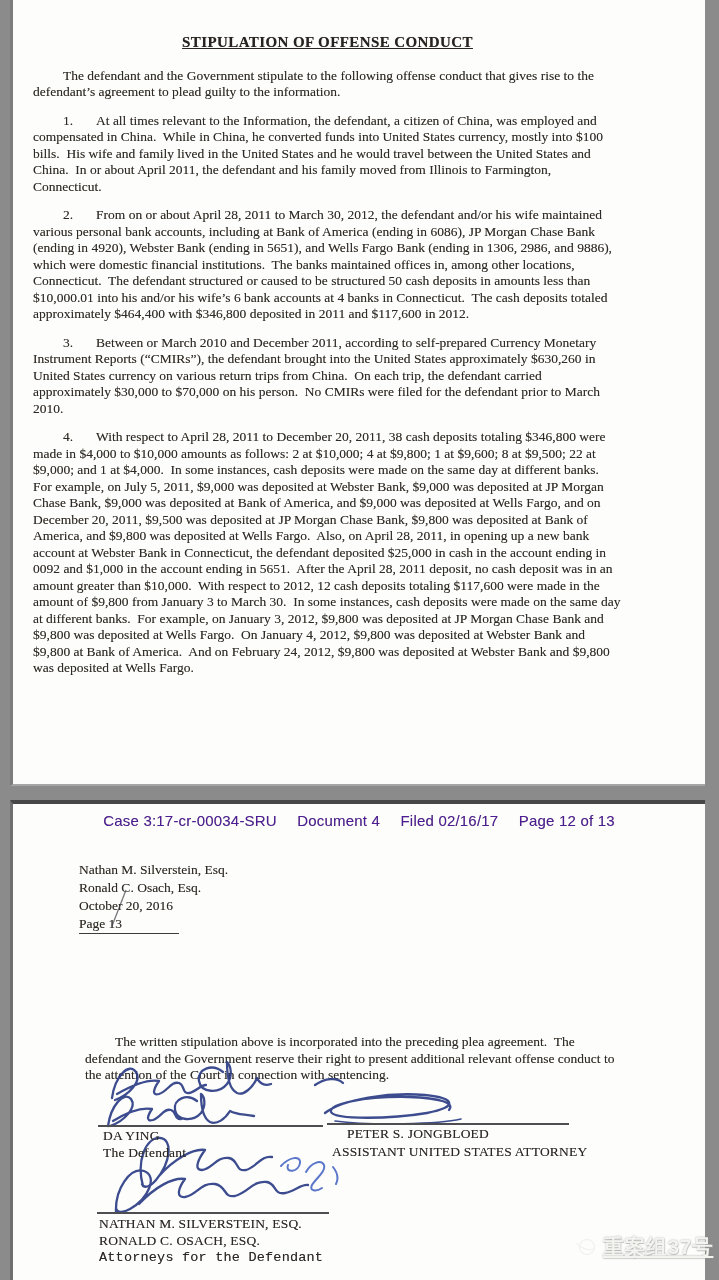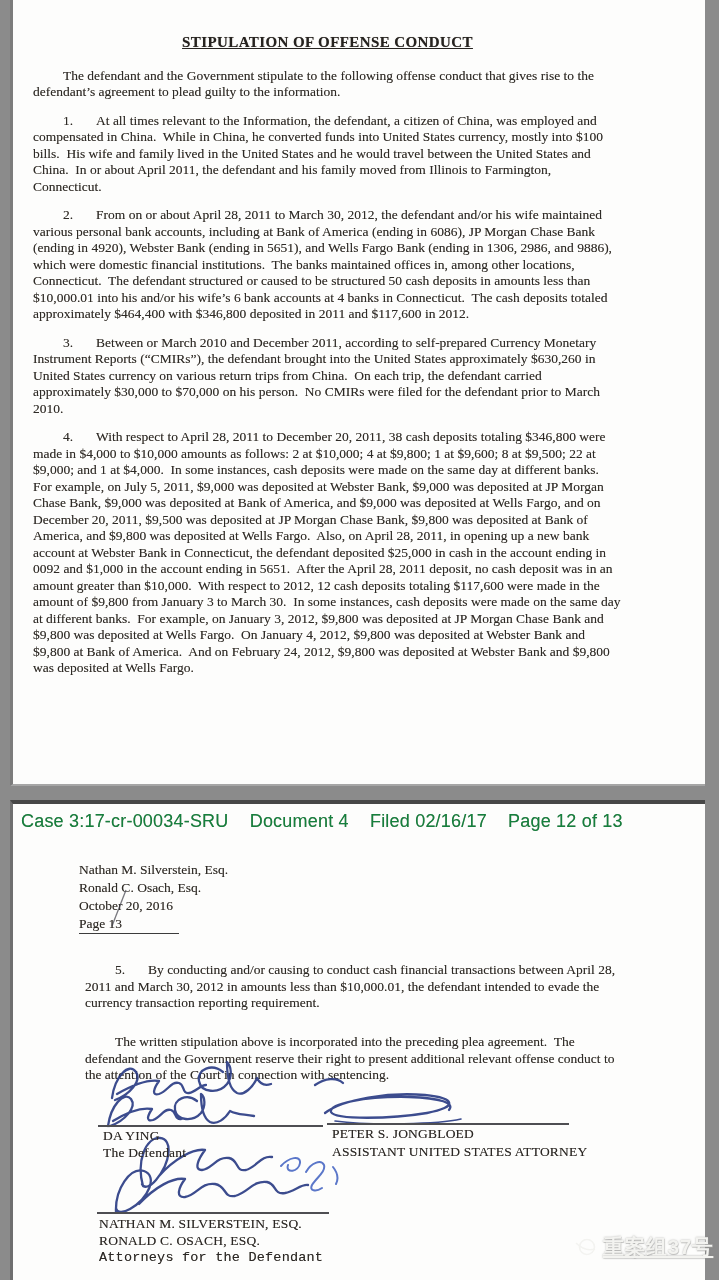--- a/index.html
+++ b/index.html
@@ -32,23 +32,23 @@
   }
   .doc-title{
     text-align:center;font-weight:bold;font-size:15px;letter-spacing:.4px;
     text-decoration:underline;color:#262320;margin:0 0 17px 0;
     text-shadow:0 0 .7px rgba(50,40,30,.55);
   }
   .para{margin:0 0 12px 0;white-space:pre-wrap;}
   .para.indent{text-indent:30px;}
   .pnum{display:inline-block;width:63px;text-indent:30px;white-space:pre;}
   .case-header{
-    position:absolute;left:0;right:0;top:9px;
-    font-family:"Liberation Sans", sans-serif;font-size:18px;
-    color:#15803d;letter-spacing:.2px;white-space:nowrap;
+    position:absolute;left:0;right:0;top:9px;text-align:center;
+    font-family:"Liberation Sans", sans-serif;font-size:15px;
+    color:#4c1d95;letter-spacing:.2px;white-space:nowrap;
   }
   .case-header span{margin:0 8px;}
   .addr{position:absolute;left:66px;top:57px;}
   .addr-line{font-size:13.5px;line-height:18px;}
   .page13{border-bottom:1.5px solid #3c3c3c;width:100px;}
   .p2para{position:absolute;left:72px;right:83px;}
   .sig-line{position:absolute;height:1.6px;background:#4e4e52;}
   .sig-label{position:absolute;font-size:13.5px;line-height:16px;letter-spacing:.2px;color:#2c2926;
     text-shadow:0 0 .6px rgba(60,50,40,.5);white-space:nowrap;}
   .sig-svg{position:absolute;left:0;top:0;pointer-events:none;}
@@ -83,21 +83,20 @@
     <span>Page 12 of 13</span>
   </div>
 
   <div class="addr">
     <div class="addr-line">Nathan M. Silverstein, Esq.</div>
     <div class="addr-line">Ronald C. Osach, Esq.</div>
     <div class="addr-line">October 20, 2016</div>
     <div class="addr-line page13">Page 13</div>
   </div>
 
-  <p class="para p2para" style="top:158px;"><span class="pnum">5.</span><span>By conducting and/or causing to conduct cash financial transactions between April 28, 2011 and March 30, 2012 in amounts less than $10,000.01, the defendant intended to evade the currency transaction reporting requirement.</span></p>
 
   <p class="para indent p2para" style="top:230px;">The written stipulation above is incorporated into the preceding plea agreement.  The defendant and the Government reserve their right to present additional relevant offense conduct to the attention of the Court in connection with sentencing.</p>
 
   <svg class="sig-svg" width="695" height="480" viewBox="0 0 695 480">
     <g fill="none" stroke="#2c3d85" stroke-width="2.3" stroke-linecap="round" stroke-linejoin="round" opacity="0.92">
 
       <path d="M99,294 C102,272 116,258 123,268 C129,277 116,291 102,296 M104,290 C118,282 134,275 146,277 C141,284 138,292 146,290 C155,287 158,277 166,279 C172,281 169,290 176,289 C183,288 187,281 193,281 M210,268 C199,259 184,265 186,277 C188,289 206,290 214,280 C220,272 218,262 214,258 C214,270 216,285 224,289 C231,292 240,283 244,274 C247,280 252,282 258,280"></path>
 
       <path d="M95,322 C98,301 111,287 118,295 C124,303 112,317 97,322 M100,317 C113,309 128,303 139,305 C135,311 132,318 140,316 C148,313 151,304 158,306 C164,308 161,316 168,315 M184,297 C174,289 160,295 162,306 C164,317 180,318 188,309 C193,302 192,293 188,290 C188,301 190,314 197,318 C204,321 212,315 217,307 C224,311 231,310 241,312"></path>
 
@@ -116,21 +115,21 @@
 
     <path d="M113,86 L99,122" stroke="#3e3e49" stroke-width="1.3" opacity="0.7" fill="none"></path>
   </svg>
 
   <div class="sig-line" style="left:85px;top:321px;width:225px;"></div>
   <div class="sig-line" style="left:314px;top:319px;width:242px;"></div>
   <div class="sig-line" style="left:84px;top:408px;width:232px;"></div>
 
   <div class="sig-label" style="left:90px;top:324px;">DA YING</div>
   <div class="sig-label" style="left:90px;top:341px;">The Defendant</div>
-  <div class="sig-label" style="left:319px;top:322px;">PETER S. JONGBLOED</div>
+  <div class="sig-label" style="left:334px;top:322px;">PETER S. JONGBLOED</div>
   <div class="sig-label" style="left:319px;top:340px;">ASSISTANT UNITED STATES ATTORNEY</div>
   <div class="sig-label" style="left:86px;top:412px;">NATHAN M. SILVERSTEIN, ESQ.</div>
   <div class="sig-label" style="left:86px;top:429px;">RONALD C. OSACH, ESQ.</div>
   <div class="sig-label" style="left:86px;top:446px;font-family:Liberation Mono, monospace;">Attorneys for the Defendant</div>
 </div>
 
 <div class="watermark">
   <svg width="24" height="24" viewBox="0 0 24 24">
     <g fill="none" stroke="#f2f2ef" stroke-width="1.6" opacity="0.9">
       <circle cx="13" cy="12" r="7.5"></circle>

